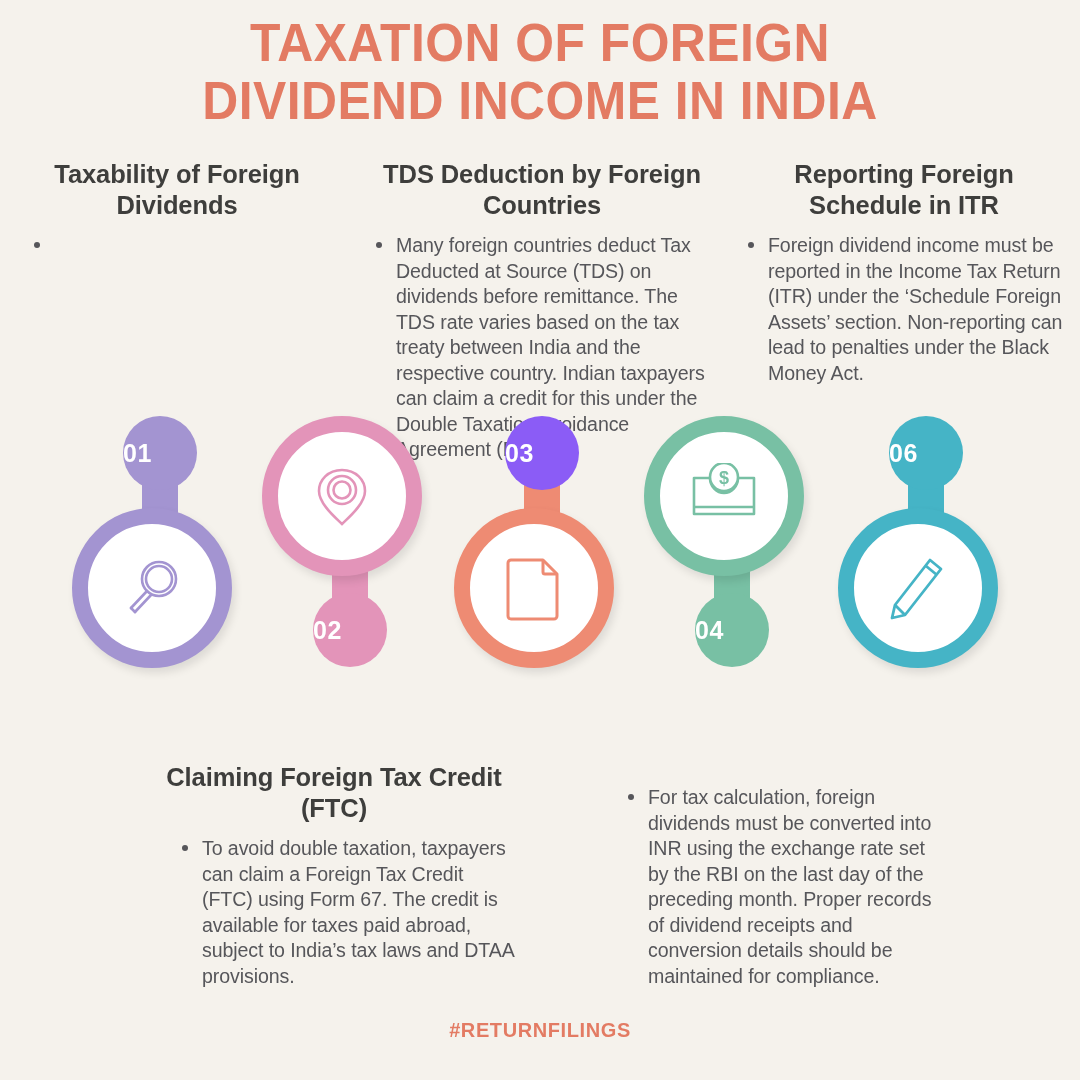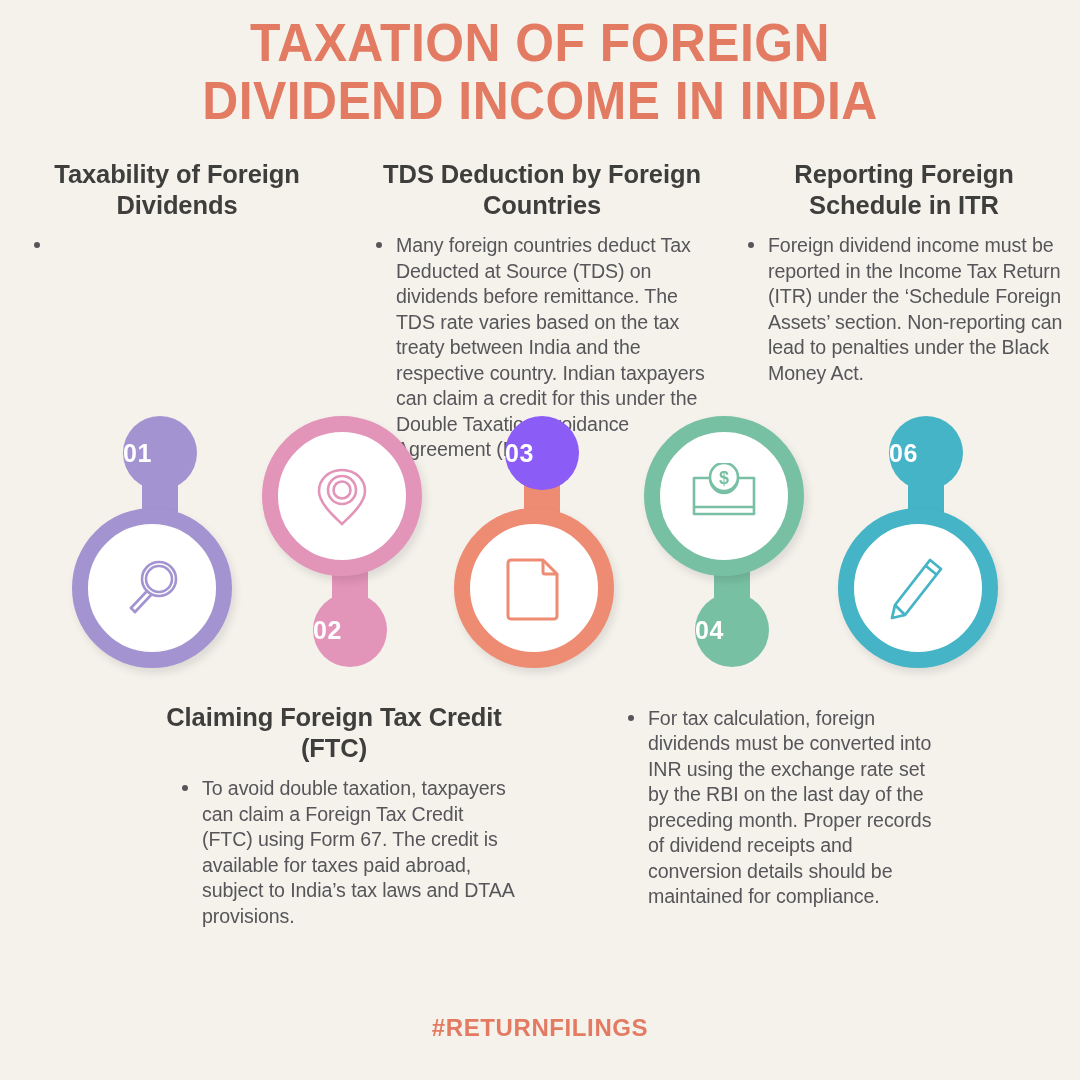--- a/index.html
+++ b/index.html
@@ -137,45 +137,45 @@
   .badge.up .ring       { top: 110px; }
 
   
   .badge.down .ring      { top: 18px; }
   .badge.down .connector { top: 140px; height: 82px; }
   .badge.down .num-circle{ top: 195px; }
 
   
   .bottom-row {
     position: absolute;
-    top: 686px;
+    top: 746px;
     left: 0;
     width: 992px;
     display: flex;
-    align-items: center;
+    align-items: flex-end;
   }
   .bcol { box-sizing: border-box; }
   .bcol-a { width: 576px; padding: 0 58px 0 150px; }
   .bcol-b { width: 380px; padding: 0 24px 0 30px; }
   .bcol .col-head { font-size: 25.5px; line-height: 31px; margin-bottom: 12px; }
   .bcol .bullets li { padding-left: 52px; }
   .bcol .bullets li .dot { left: 32px; }
   .bcol-b .bullets li { padding-left: 42px; }
   .bcol-b .bullets li .dot { left: 22px; }
 
   
   .footer {
     position: absolute;
     bottom: 38px;
     left: 0;
     width: 1080px;
     text-align: center;
     color: #E37B63;
     font-weight: bold;
-    font-size: 24px;
+    font-size: 20px;
     letter-spacing: 0.6px;
   }
 </style>
 </head>
 <body>
 
 <div class="title">
   <span class="line">TAXATION OF FOREIGN</span>
   <span class="line">DIVIDEND INCOME IN INDIA</span>
 </div>

